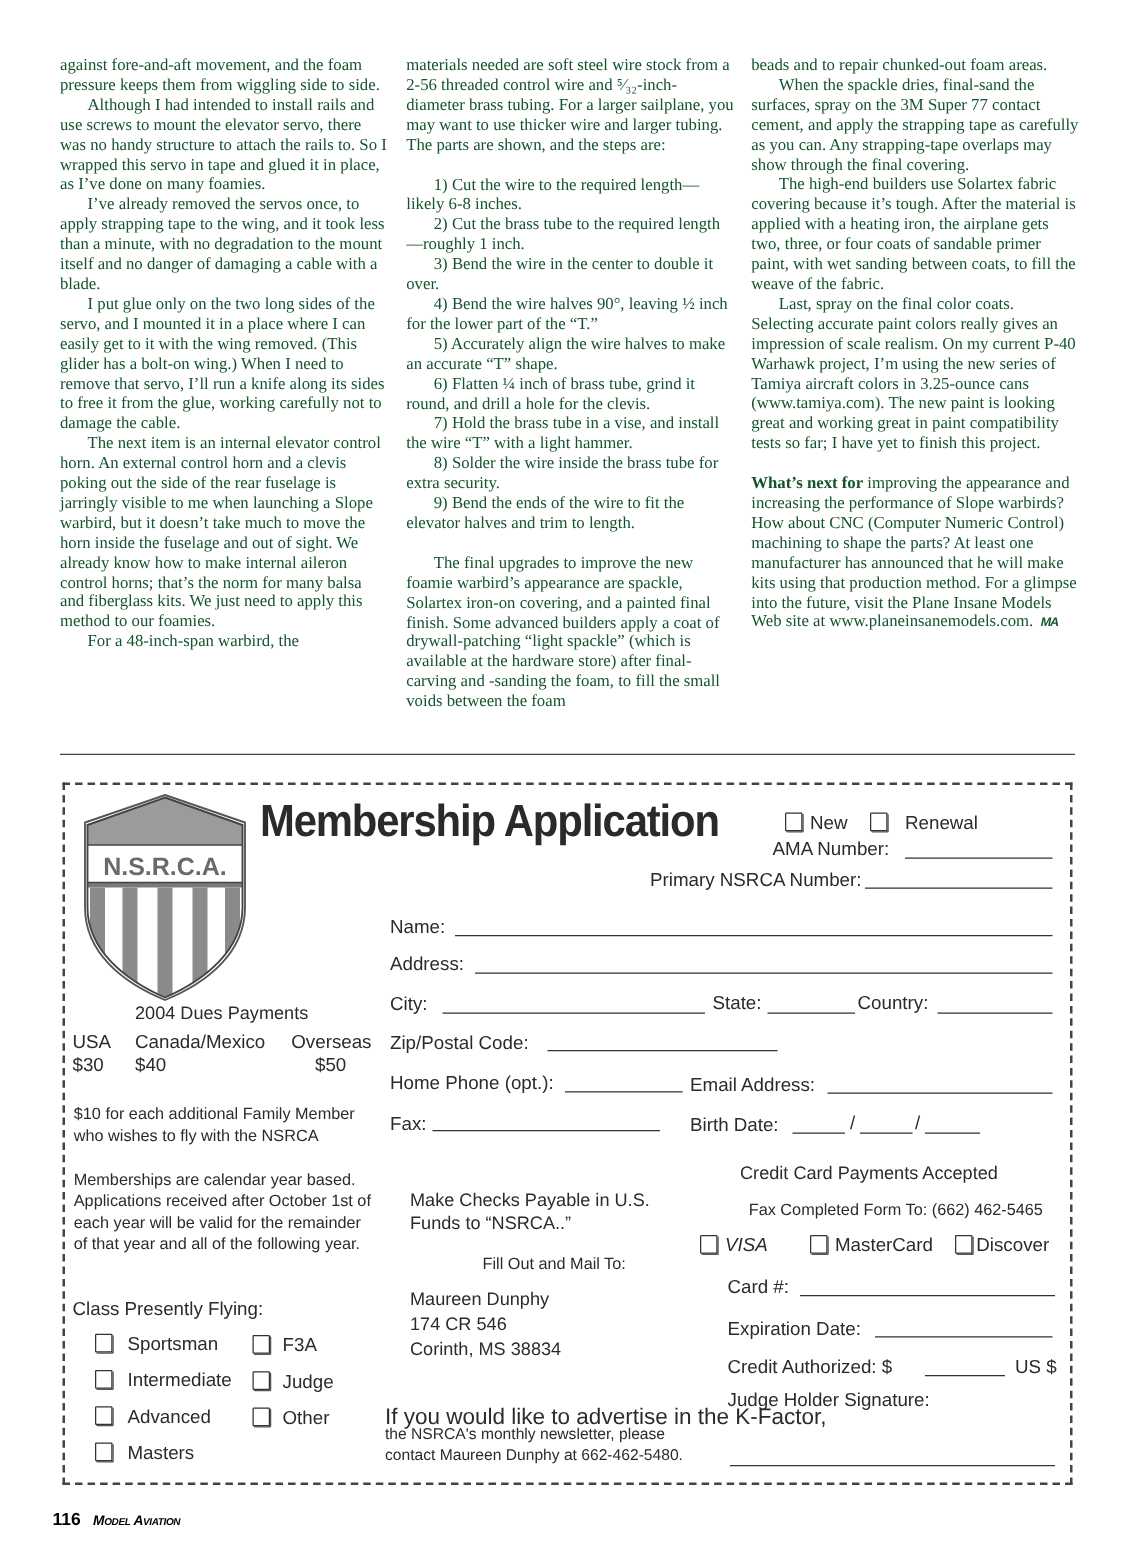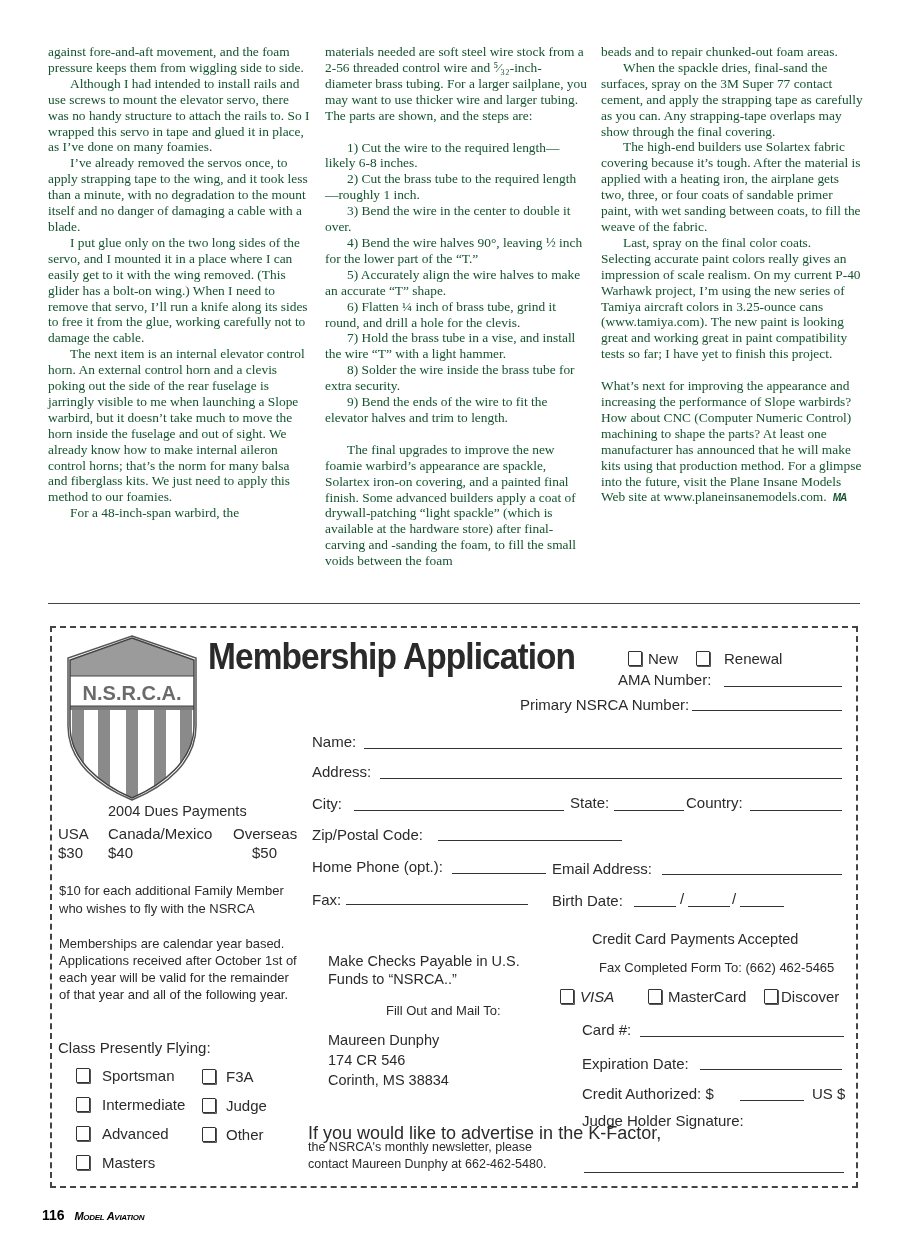--- a/index.html
+++ b/index.html
@@ -4,21 +4,21 @@
 <style>
   html, body { margin: 0; padding: 0; background: #ffffff; }
   body { width: 916px; height: 1245px; position: relative; overflow: hidden; color: #231f20; }
   .col { position: absolute; top: 44px; font-family: "Liberation Serif", serif; font-size: 13.4px; line-height: 15.9px; color: #14532d; }
   .col p { margin: 0; text-indent: 22px; }
   .col p.noindent { text-indent: 0; }
   .col .gap { height: 16px; }
   .col1 { left: 48px; width: 262px; }
   .col2 { left: 325px; width: 262px; }
   .col3 { left: 601px; width: 262px; }
-  .col b { font-weight: normal; }
+  .col b { font-weight: bold; }
   .ma-mark { font-family: "Liberation Sans", sans-serif; font-weight: bold; font-style: italic; font-size: 10px; letter-spacing: -1px; margin-left: 6px; }
   .rule { position: absolute; left: 48px; top: 603px; width: 812px; height: 0; border-top: 1.5px solid #444; }
 
   .form { position: absolute; left: 50px; top: 626px; width: 808px; height: 562px; font-family: "Liberation Sans", sans-serif; color: #2b2b2b; }
   .dash-top { position: absolute; left: 0; top: 0; width: 808px; height: 0; border-top: 2px dashed #444; }
   .dash-bottom { position: absolute; left: 0; bottom: 0; width: 808px; height: 0; border-top: 2px dashed #444; }
   .dash-left { position: absolute; left: 0; top: 0; width: 0; height: 562px; border-left: 2px dashed #444; }
   .dash-right { position: absolute; right: 0; top: 0; width: 0; height: 562px; border-left: 2px dashed #444; }
 
   .abs { position: absolute; white-space: nowrap; }

